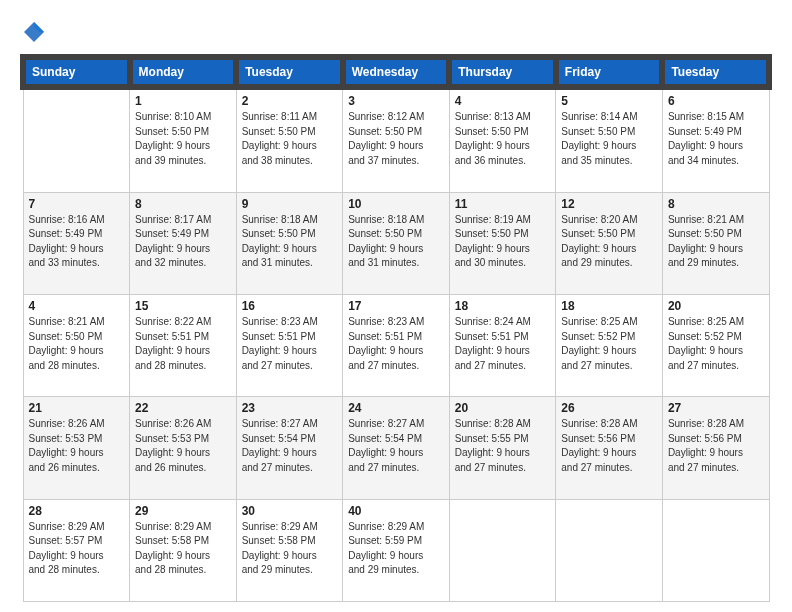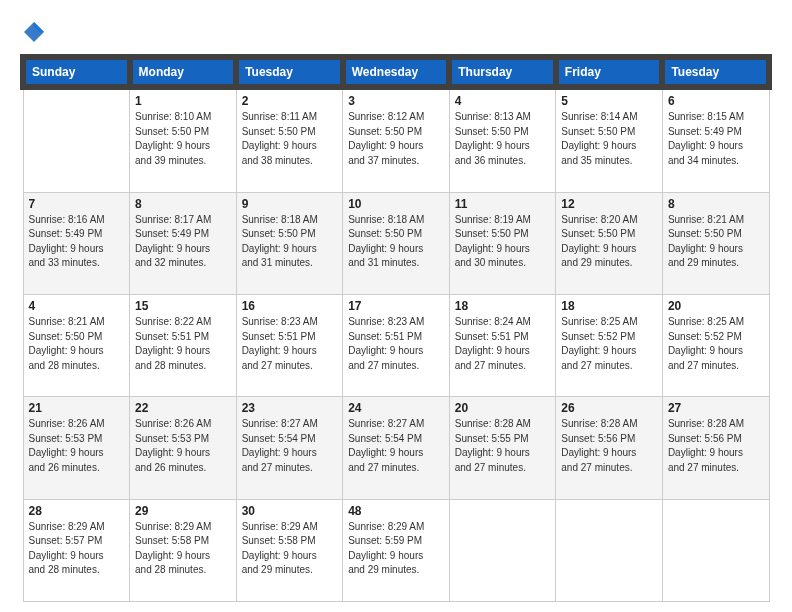--- a/index.html
+++ b/index.html
@@ -250,21 +250,21 @@
           </td>
           <td>
             <div class="day-num">29</div>
             <div class="day-info">Sunrise: 8:29 AM<br>Sunset: 5:58 PM<br>Daylight: 9 hours<br>and 28 minutes.</div>
           </td>
           <td>
             <div class="day-num">30</div>
             <div class="day-info">Sunrise: 8:29 AM<br>Sunset: 5:58 PM<br>Daylight: 9 hours<br>and 29 minutes.</div>
           </td>
           <td>
-            <div class="day-num">48</div>
+            <div class="day-num">40</div>
             <div class="day-info">Sunrise: 8:29 AM<br>Sunset: 5:59 PM<br>Daylight: 9 hours<br>and 29 minutes.</div>
           </td>
           <td class="empty-cell"></td>
           <td class="empty-cell"></td>
           <td class="empty-cell"></td>
         </tr>
       </tbody>
   </table>
 </div>
 

